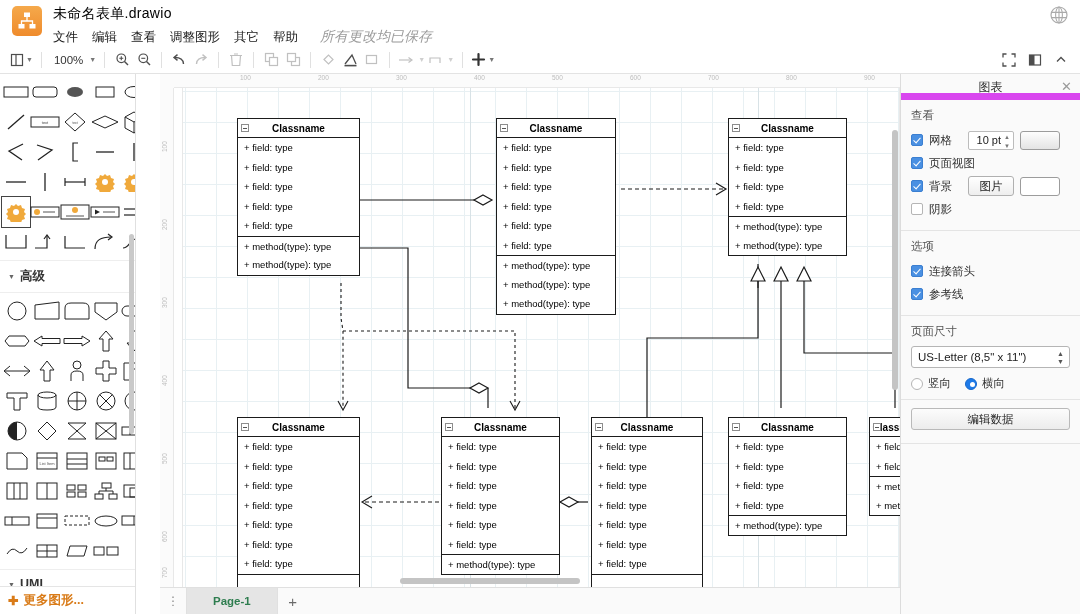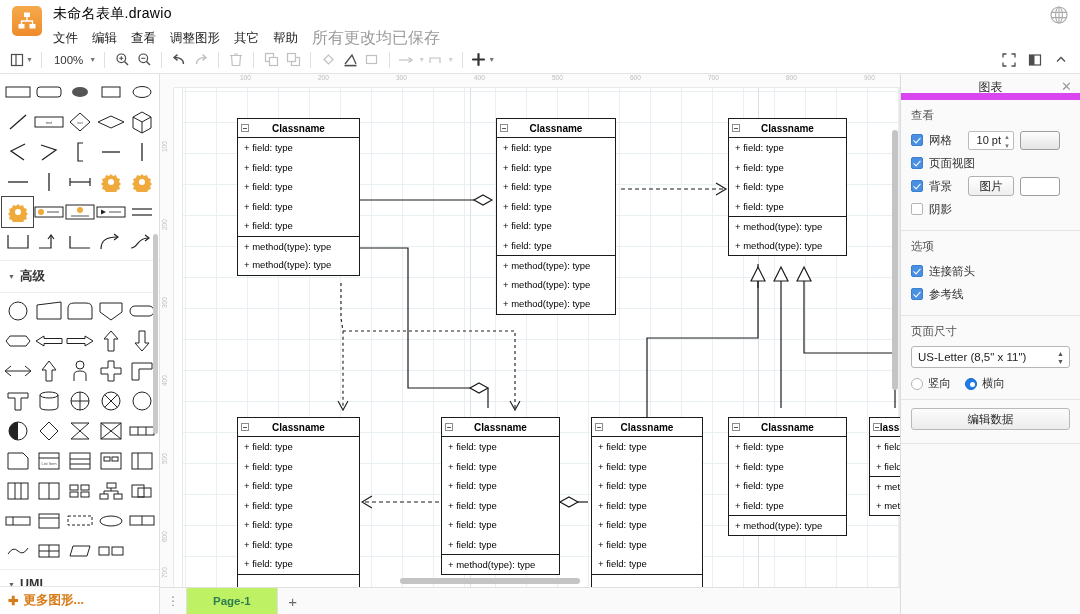--- a/index.html
+++ b/index.html
@@ -25,21 +25,21 @@
   .app-logo svg { position: absolute; left: 5px; top: 5px; }
   .doc-title {
     position: absolute; left: 53px; top: 5px;
     font-size: 14px; color: #000; letter-spacing: .3px;
   }
   .menubar {
     position: absolute; left: 53px; top: 28px;
     display: flex; align-items: center; gap: 14px;
   }
   .menu-item { font-size: 12.5px; color: #1a1a1a; cursor: default; white-space: nowrap; }
-  .save-status { font-size: 16px; color: #9b9b9b; margin-left: 0; white-space: nowrap; }
+  .save-status { font-size: 14px; color: #9b9b9b; margin-left: 8px; white-space: nowrap; font-style: italic; }
   .globe-btn {
     position: absolute; right: 10px; top: 4px; width: 22px; height: 22px;
     opacity: .55;
   }
 
   
   .toolbar {
     position: absolute; left: 0; top: 46px; width: 1080px; height: 28px;
     background: #ffffff; border-bottom: 1px solid #e3e3e3;
     display: flex; align-items: center; padding: 0 8px;
@@ -50,21 +50,21 @@
     color: #4d4d4d; cursor: default; border-radius: 2px;
   }
   .tb-btn.dim { opacity: .35; }
   .tb-caret { font-size: 7px; color: #777; margin-left: 2px; }
   .tb-zoom { font-size: 11.5px; color: #333; padding: 0 4px; }
   .tb-sep { width: 1px; height: 16px; background: #e0e0e0; margin: 0 6px; }
   .tb-right { margin-left: auto; display: flex; align-items: center; gap: 4px; }
 
   
   .palette {
-    position: absolute; left: 0; top: 74px; width: 160px; height: 540px;
+    position: absolute; left: 0; top: 74px; width: 136px; height: 540px;
     background: #ffffff; border-right: 1px solid #e0e0e0;
     overflow: hidden;
   }
   .pal-section-title {
     font-size: 12.5px; color: #333; padding: 7px 8px; font-weight: bold;
     background: #fff; border-top: 1px solid #eee; border-bottom: 1px solid #eee;
     display: flex; align-items: center; gap: 5px;
   }
   .pal-arrow { font-size: 7px; color: #666; }
   .pal-grid {
@@ -236,21 +236,21 @@
   
   .bottombar {
     position: absolute; left: 160px; bottom: 0; width: 740px; height: 27px;
     background: #fafafa; border-top: 1px solid #e0e0e0;
     display: flex; align-items: center;
   }
   .pages-menu { width: 26px; text-align: center; color: #8a8a8a; font-size: 12px; }
   .page-tab {
     height: 26px; padding: 0 26px; display: flex; align-items: center;
     font-size: 11.5px; font-weight: bold; color: #2e7d4f;
-    background: #bef264; border-left: 1px solid #e0e0e0; border-right: 1px solid #e0e0e0;
+    background: #e5e5e5; border-left: 1px solid #e0e0e0; border-right: 1px solid #e0e0e0;
   }
   .page-add { width: 30px; text-align: center; color: #6a6a6a; font-size: 15px; }
 
   .hscroll {
     position: absolute; left: 400px; bottom: 30px; width: 180px; height: 6px;
     background: #c4c4c4; border-radius: 3px;
   }
   .vscroll {
     position: absolute; right: 182px; top: 130px; width: 6px; height: 260px;
     background: #c4c4c4; border-radius: 3px;

